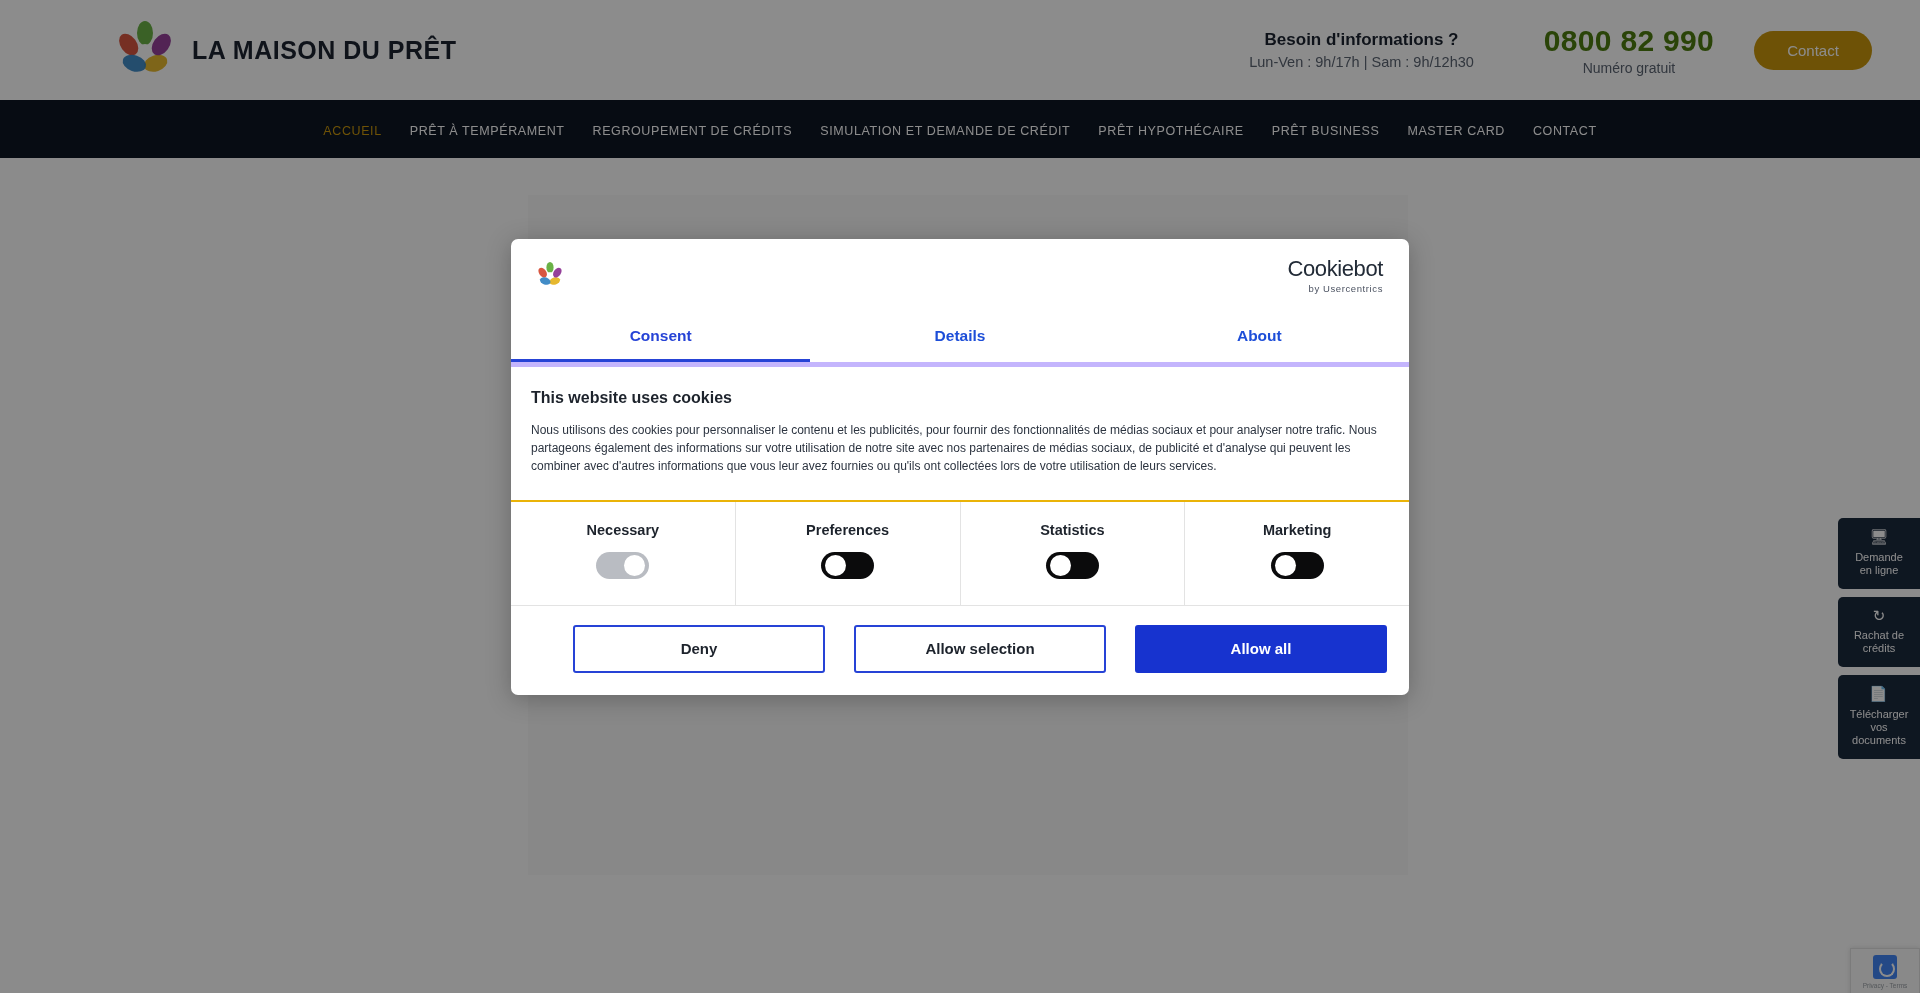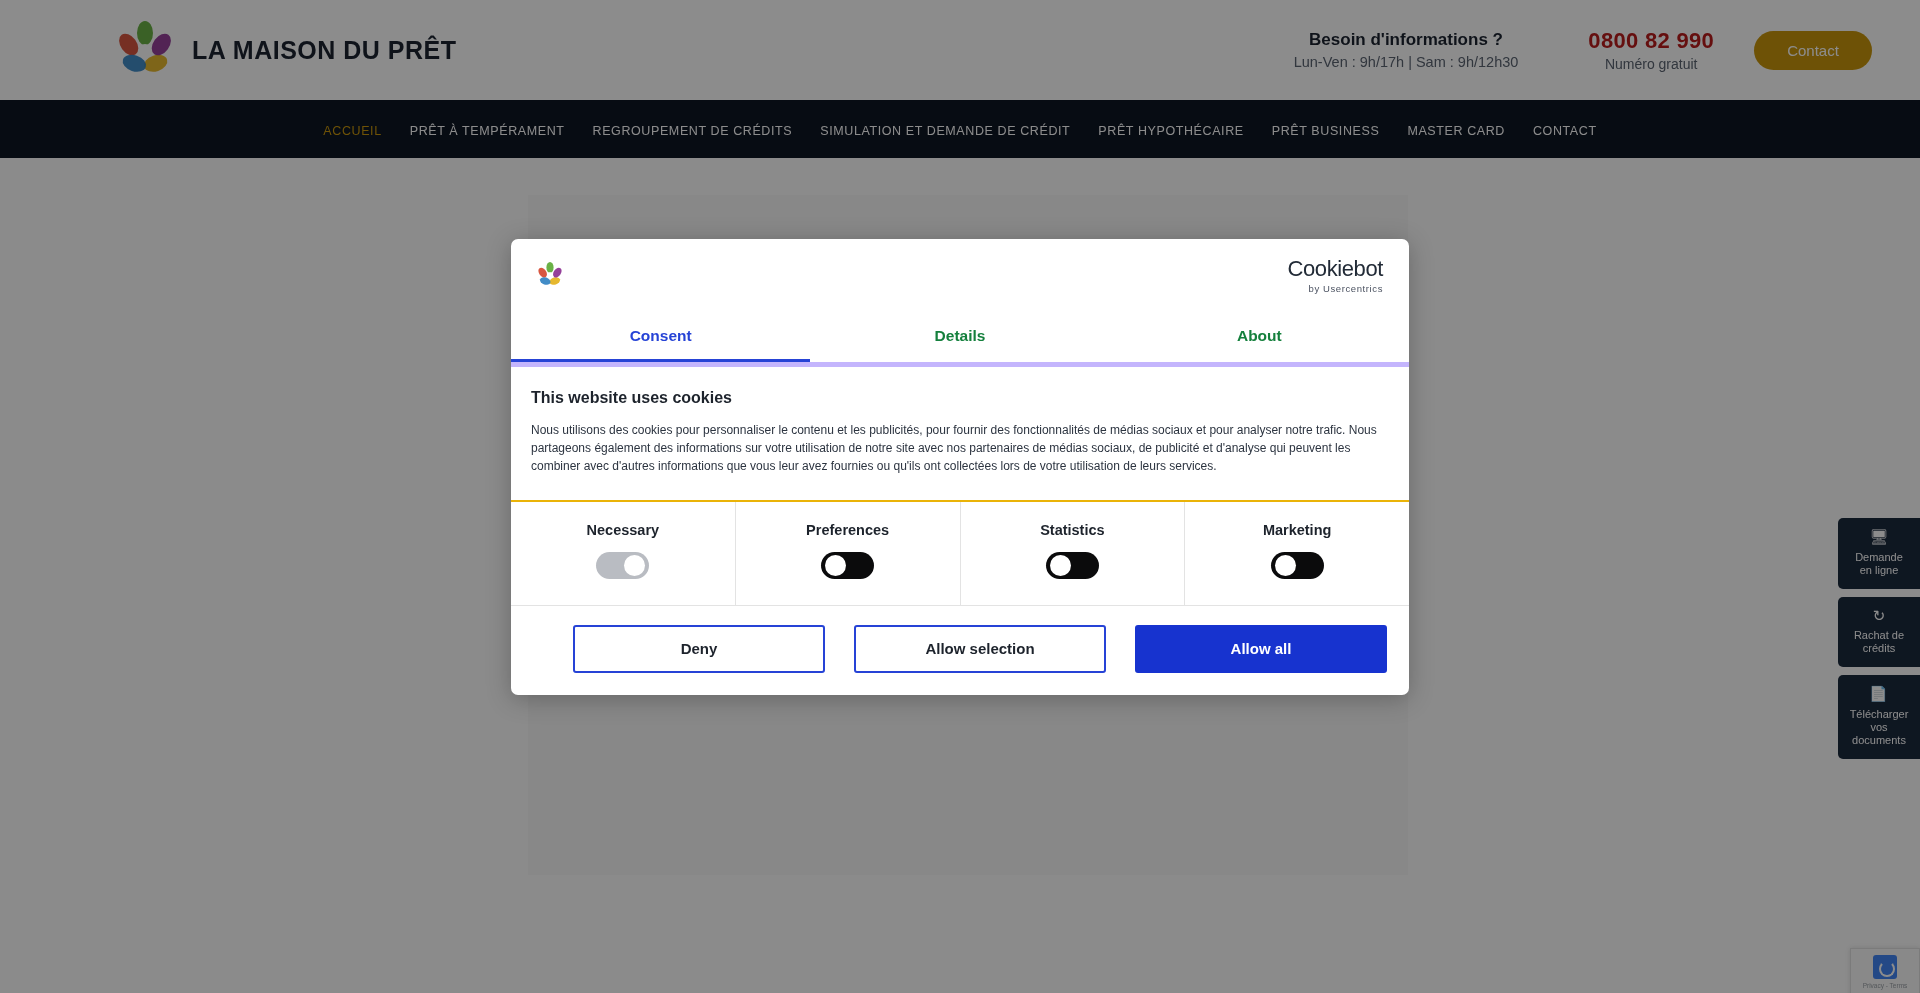--- a/index.html
+++ b/index.html
@@ -65,23 +65,23 @@
   }
   .info-hours {
     color: #5b6472;
     font-size: 14.5px;
   }
   .phone-block {
     text-align: center;
     padding: 0 28px;
   }
   .phone-number {
-    color: #b91c1c;
-    font-weight: bold;
-    font-size: 22px;
+    color: #4d7c0f;
+    font-weight: bold;
+    font-size: 30px;
     letter-spacing: 0.3px;
   }
   .phone-sub {
     color: #5b6472;
     font-size: 14px;
     margin-top: 2px;
   }
   .contact-btn {
     background: #c8960c;
     color: #ffffff;
@@ -242,21 +242,21 @@
   .cd-tabs {
     display: flex;
     border-bottom: 5px solid #c4b5fd;
   }
   .cd-tab {
     flex: 1;
     text-align: center;
     padding: 16px 0 17px 0;
     font-size: 15.5px;
     font-weight: bold;
-    color: #15803d;
+    color: #1d4ed8;
     cursor: pointer;
   }
   .cd-tab.active {
     color: #2643d6;
     box-shadow: inset 0 -3px 0 #2643d6;
   }
   .cd-body {
     padding: 22px 22px 24px 20px;
     border-bottom: 2px solid #eab308;
   }

